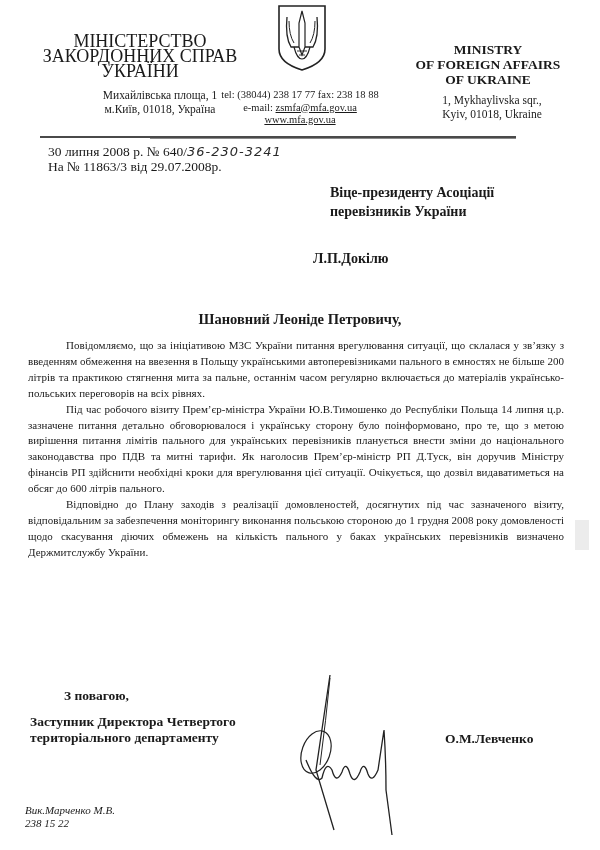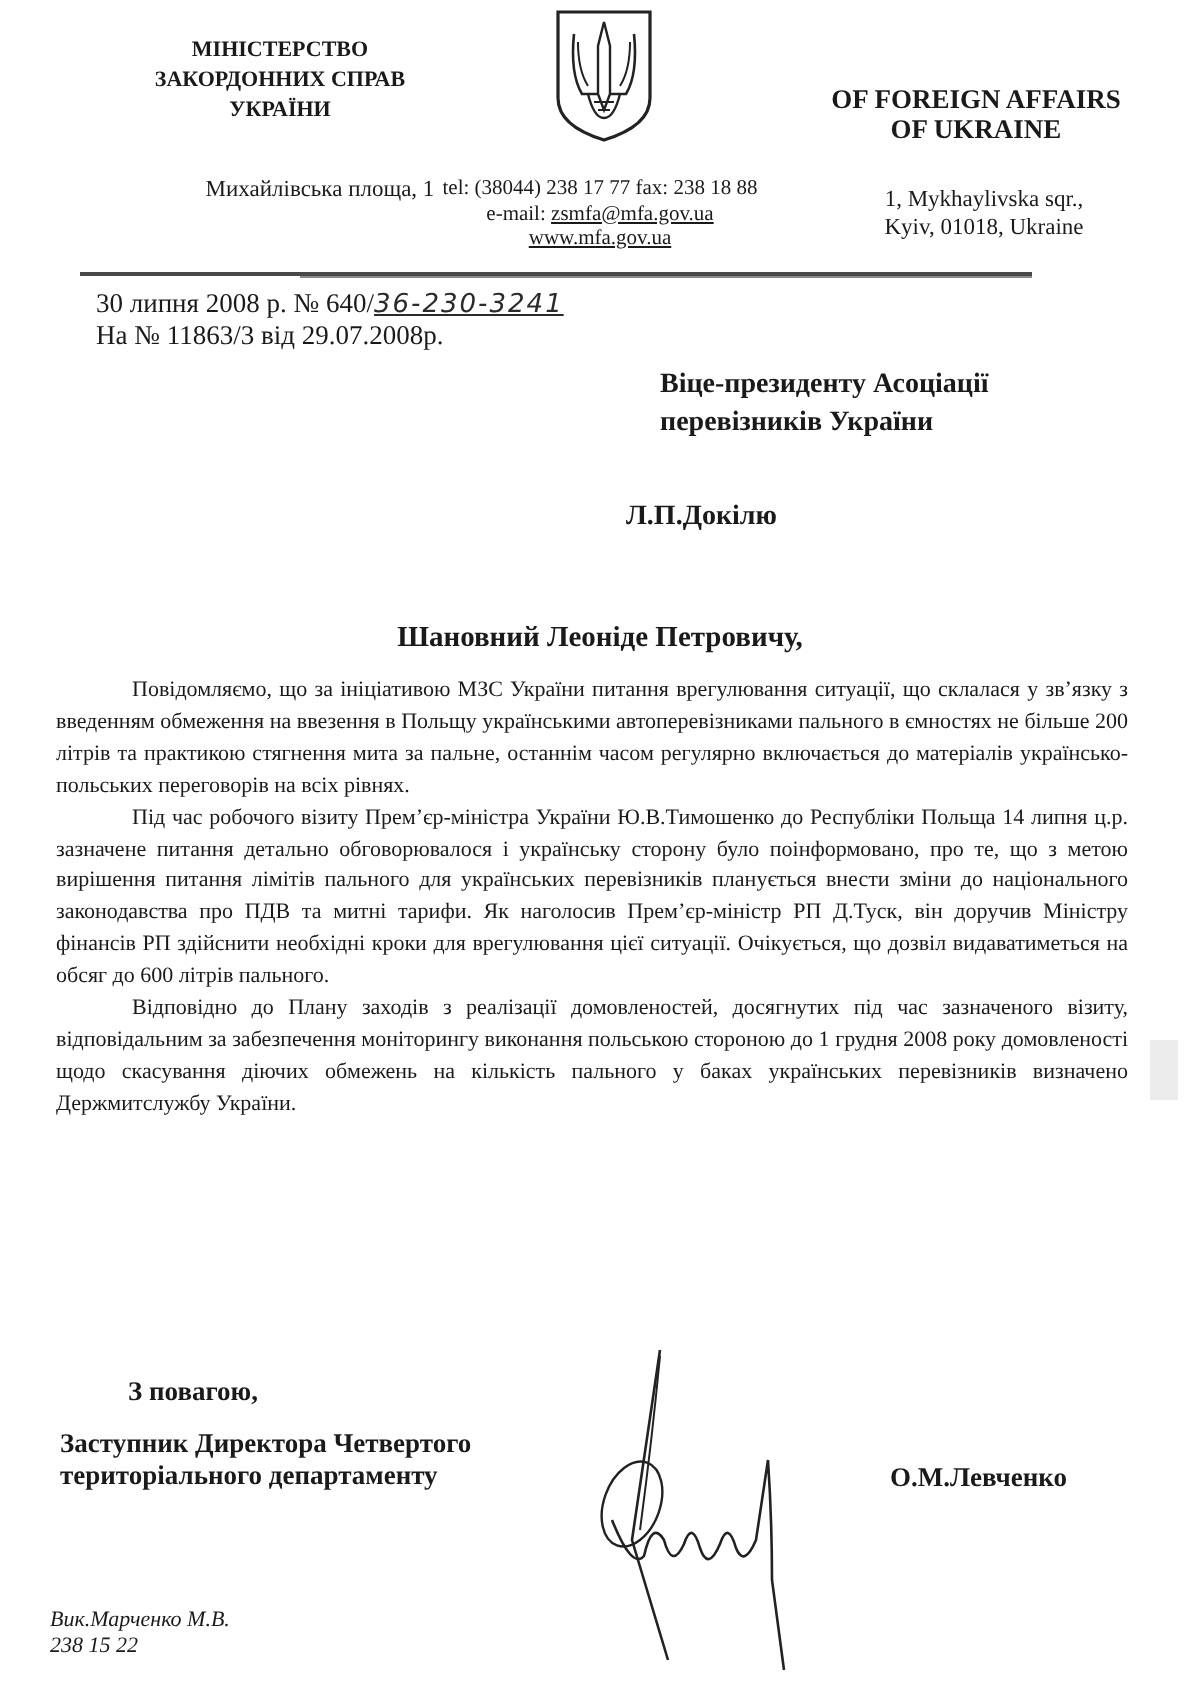--- a/index.html
+++ b/index.html
@@ -2,34 +2,34 @@
 <html><head>
 <meta charset="utf-8">
 <style>
   html, body { margin: 0; padding: 0; }
   body {
     width: 600px; height: 850px; background: #ffffff; position: relative; overflow: hidden;
     font-family: "Liberation Serif", "DejaVu Serif", serif; color: #1a1a1a;
   }
   .abs { position: absolute; }
 
-  .hdr-title-ua { left: 40px; top: 18px; width: 200px; font-size: 11px; line-height: 15px; font-weight: bold; text-align: center; }
+  .hdr-title-ua { left: 40px; top: 34px; width: 200px; font-size: 18px; line-height: 15px; font-weight: normal; text-align: center; }
   .hdr-addr-ua  { left: 60px; top: 88px; width: 200px; font-size: 11.5px; line-height: 14px; text-align: center; }
   .hdr-title-en { left: 408px; top: 42px; width: 160px; font-size: 13.5px; line-height: 15px; font-weight: bold; text-align: center; }
   .hdr-addr-en  { left: 412px; top: 93px; width: 160px; font-size: 11.5px; line-height: 14px; text-align: center; }
   .hdr-contact  { left: 200px; top: 89px; width: 200px; font-size: 10.5px; line-height: 12.5px; text-align: center; }
   .hdr-contact .u { text-decoration: underline; }
 
   .emblem { left: 275px; top: 3px; width: 54px; height: 70px; }
 
   .sep { left: 40px; top: 136px; width: 476px; height: 2px; background: #4a4a4a; }
   .sep2 { left: 150px; top: 138px; width: 366px; height: 1px; background: #8a8a8a; }
 
   .ref { left: 48px; top: 144px; font-size: 13.5px; line-height: 15px; }
-  .ref .hand { font-family: "DejaVu Sans", sans-serif; font-style: italic; font-size: 13px; text-decoration: underline; letter-spacing: 1px; color: #2a2a2a; }
+  .ref .hand { font-family: "DejaVu Sans", sans-serif; font-style: italic; font-size: 13px; letter-spacing: 1px; color: #2a2a2a; }
 
   .addressee { left: 330px; top: 183px; font-size: 14px; line-height: 19px; font-weight: bold; }
   .addressee-name { left: 313px; top: 251px; font-size: 14px; font-weight: bold; }
 
   .salutation { left: 60px; top: 311px; width: 480px; font-size: 14.5px; font-weight: bold; text-align: center; }
 
   .body-text { left: 28px; top: 338px; width: 536px; font-size: 11px; line-height: 15.9px; text-align: justify; }
   .body-text p { margin: 0; text-indent: 38px; }
 
   .closing { left: 64px; top: 688px; font-size: 13.5px; font-weight: bold; }
@@ -44,20 +44,21 @@
 </head>
 <body>
 
 <div class="abs hdr-title-ua">
   <div>МІНІСТЕРСТВО</div>
   <div>ЗАКОРДОННИХ СПРАВ</div>
   <div>УКРАЇНИ</div>
 </div>
 <div class="abs hdr-addr-ua">
   <div>Михайлівська площа, 1</div>
+  <div>м.Київ, 01018, Україна</div>
 </div>
 
 <div class="abs emblem">
   <svg width="54" height="70" viewBox="0 0 54 70">
     <path d="M4 3 H50 V46 Q50 60 27 67 Q4 60 4 46 Z" fill="none" stroke="#222" stroke-width="1.6"></path>
     <path d="M27 8 L24 20 L24 44 L27 52 L30 44 L30 20 Z" fill="none" stroke="#222" stroke-width="1.2"></path>
     <path d="M12 14 Q10 34 16 44 L24 44 M42 14 Q44 34 38 44 L30 44" fill="none" stroke="#222" stroke-width="1.3"></path>
     <path d="M14 18 Q14 32 19 40 M40 18 Q40 32 35 40" fill="none" stroke="#222" stroke-width="1"></path>
     <path d="M19 44 Q22 56 27 56 Q32 56 35 44" fill="none" stroke="#222" stroke-width="1.2"></path>
     <path d="M22 48 L32 48 M24 52 L30 52" stroke="#222" stroke-width="0.9"></path>
@@ -66,20 +67,21 @@
 
 <div class="abs hdr-contact">
   <div>tel: (38044) 238 17 77  fax: 238 18 88</div>
   <div>
     <span>e-mail: </span><span class="u">zsmfa@mfa.gov.ua</span>
   </div>
   <div class="u">www.mfa.gov.ua</div>
 </div>
 
 <div class="abs hdr-title-en">
+  <div>MINISTRY</div>
   <div>OF FOREIGN AFFAIRS</div>
   <div>OF UKRAINE</div>
 </div>
 <div class="abs hdr-addr-en">
   <div>1, Mykhaylivska sqr.,</div>
   <div>Kyiv, 01018, Ukraine</div>
 </div>
 
 <div class="abs sep"></div>
 <div class="abs sep2"></div>

